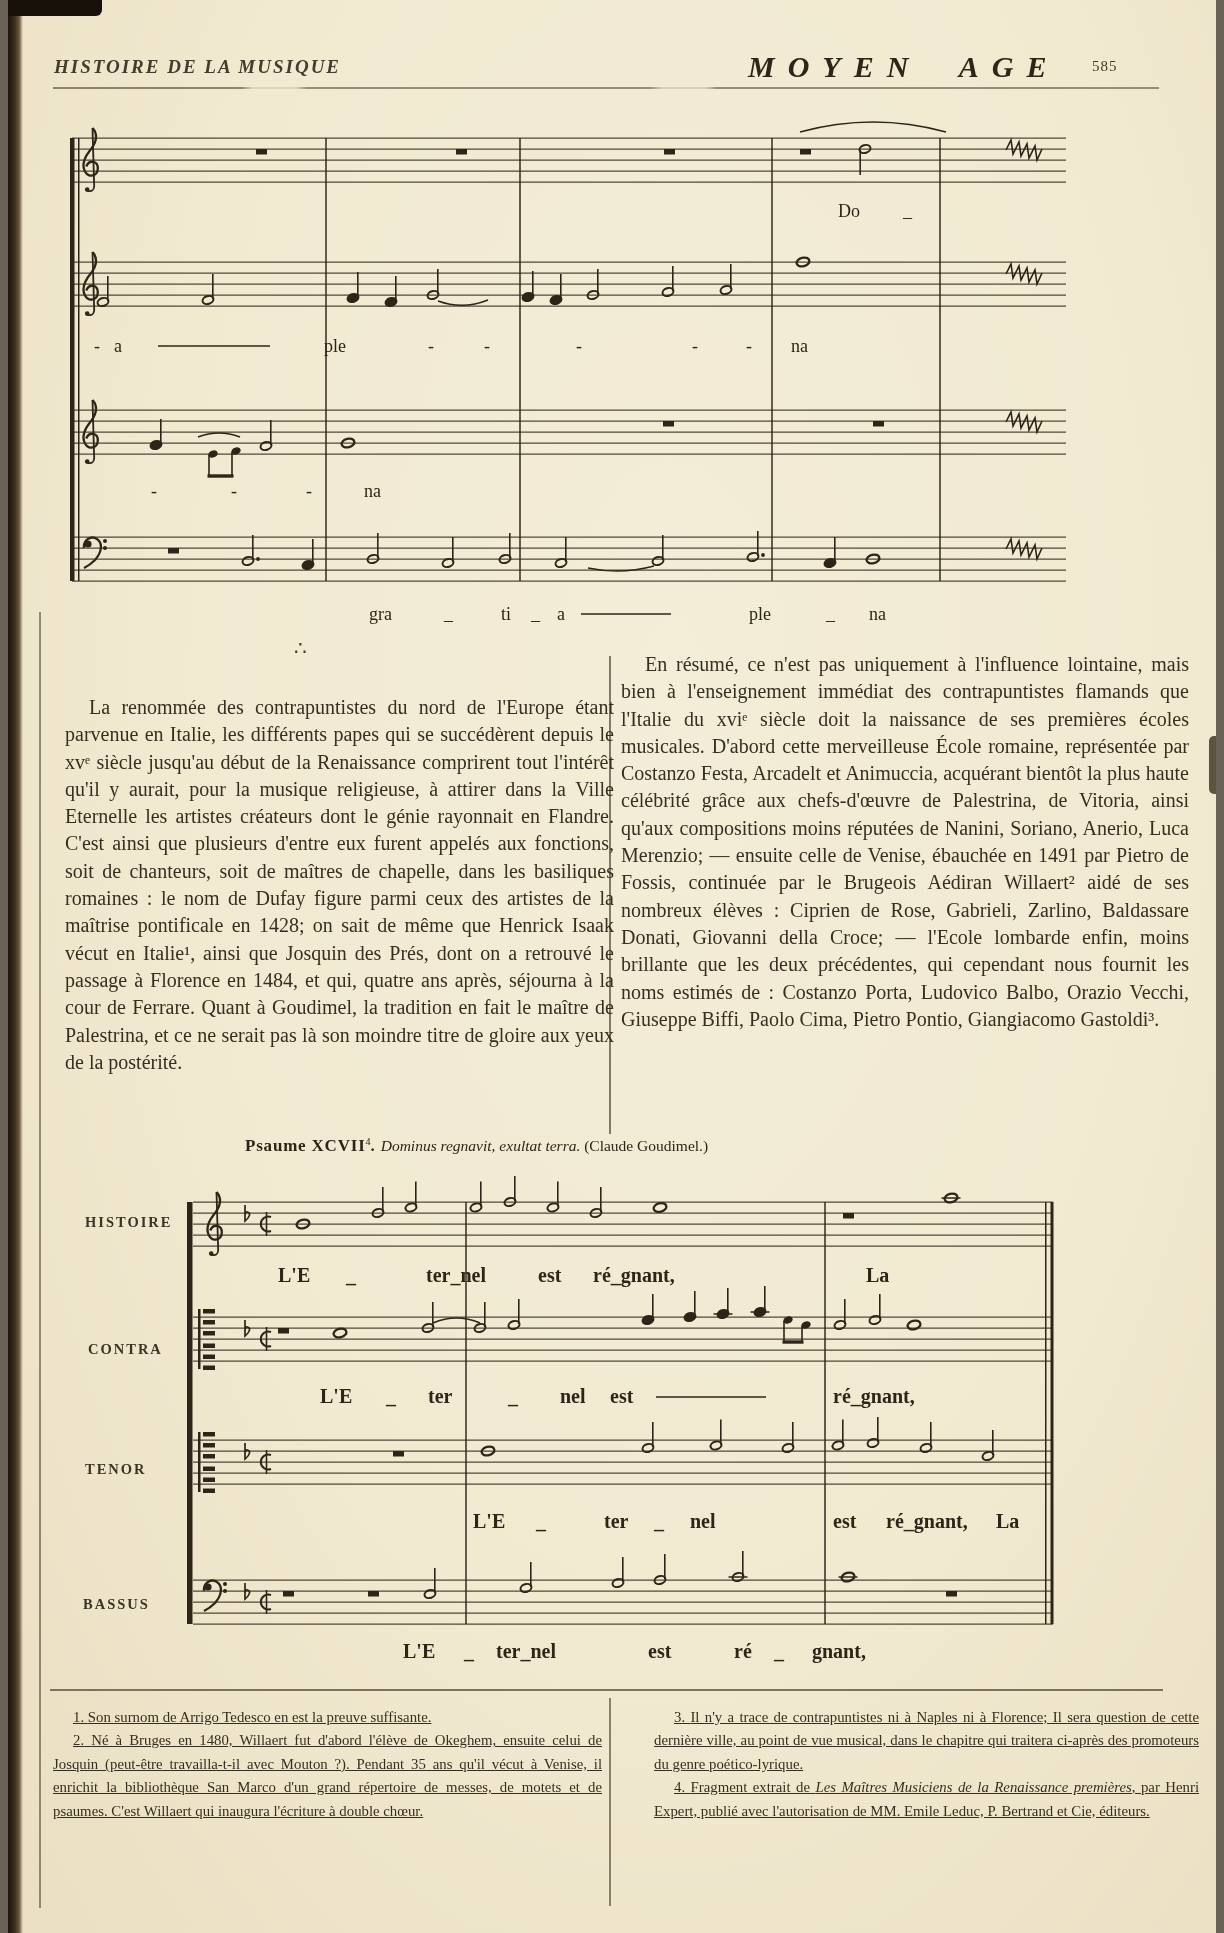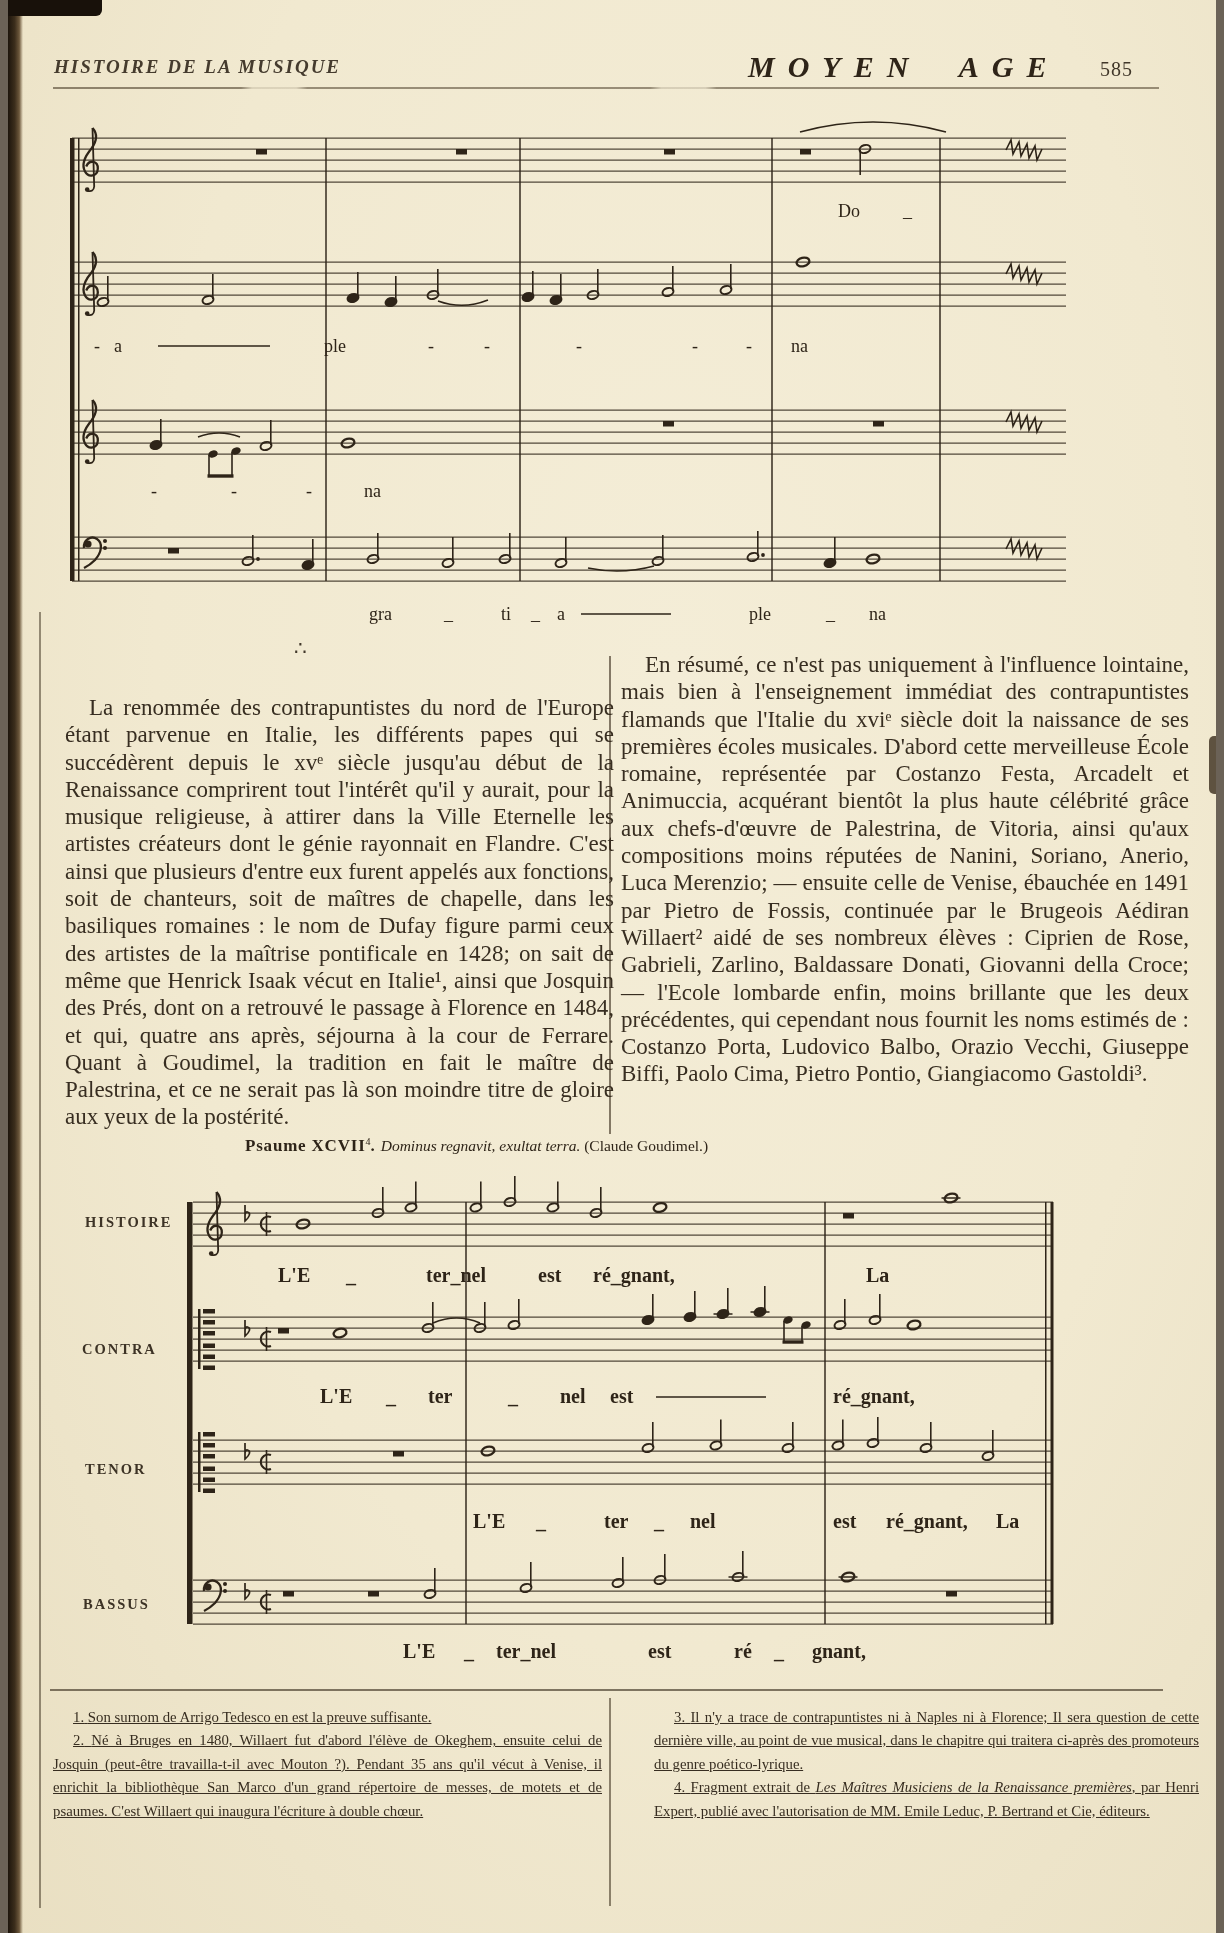--- a/index.html
+++ b/index.html
@@ -9,34 +9,34 @@
   .binding{position:absolute;left:0;top:0;width:15px;height:100%;
         background:linear-gradient(90deg,#1d150c 0%,#3c2e1c 45%,#6d583c 75%,rgba(109,88,60,0) 100%);}
   .corner-mark{position:absolute;left:0;top:0;width:94px;height:16px;background:#18110a;border-radius:0 0 6px 0;}
   .smudge-right{position:absolute;right:0;top:736px;width:7px;height:58px;background:#392c1b;opacity:.8;border-radius:5px 0 0 5px;}
   .gutter-line{position:absolute;left:31px;top:612px;width:2px;height:1296px;background:rgba(56,43,26,.5);}
 
   .running-title{position:absolute;left:46px;top:56px;font-style:italic;font-weight:bold;
         font-size:19px;letter-spacing:2px;opacity:.88;}
   .section-title{position:absolute;left:740px;top:50px;font-style:italic;font-weight:bold;
         font-size:30px;letter-spacing:13px;word-spacing:18px;}
-  .page-number{position:absolute;left:1084px;top:58px;font-size:20px;letter-spacing:1px;opacity:.9;margin-left:8px;}
+  .page-number{position:absolute;left:1084px;top:58px;font-size:15px;letter-spacing:1px;opacity:.9;}
   .header-rule{position:absolute;left:45px;top:87px;width:1106px;height:2px;
         background:linear-gradient(90deg,rgba(62,48,28,.55) 0 17%,rgba(62,48,28,.12) 18% 22%,
         rgba(62,48,28,.5) 23% 54%,rgba(62,48,28,.15) 55% 59%,rgba(62,48,28,.5) 60% 100%);}
 
   .score-wrap{position:absolute;}
   .score-wrap svg{overflow:visible;display:block;}
   #score-top-wrap{left:50px;top:120px;width:1030px;height:520px;}
   #score-bottom-wrap{left:40px;top:1185px;width:1020px;height:500px;}
 
   .asterism{position:absolute;left:286px;top:636px;font-size:20px;letter-spacing:3px;opacity:.9;}
 
   .col{position:absolute;}
-  .col p{margin:0;font-size:23px;line-height:27.3px;text-align:justify;text-indent:24px;opacity:.95;}
+  .col p{margin:0;font-size:20px;line-height:27.3px;text-align:justify;text-indent:24px;opacity:.95;}
   #col-left{left:45px;top:694px;width:549px;margin-left:12px;}
   #col-right{left:613px;top:651px;width:568px;}
   .col-divider{position:absolute;left:601px;top:656px;width:2px;height:478px;background:rgba(56,43,26,.6);}
 
   .caption{position:absolute;left:237px;top:1136px;font-size:15.5px;white-space:nowrap;text-align:right;}
   .caption .cap-title{font-weight:bold;font-size:17px;letter-spacing:.8px;}
   .caption sup{font-size:10px;}
   .caption .cap-latin{font-style:italic;}
 
   .voice-label{position:absolute;font-size:14.5px;font-weight:bold;letter-spacing:2px;opacity:.92;}
@@ -379,21 +379,21 @@
         <text x="948" y="343" fill="#2e2418" font-size="20" font-family="&quot;Liberation Serif&quot;,&quot;DejaVu Serif&quot;,serif" font-weight="600">La</text>
         <text x="355" y="473" fill="#2e2418" font-size="20" font-family="&quot;Liberation Serif&quot;,&quot;DejaVu Serif&quot;,serif" font-weight="600">L'E</text>
         <text x="416" y="473" fill="#2e2418" font-size="20" font-family="&quot;Liberation Serif&quot;,&quot;DejaVu Serif&quot;,serif" font-weight="600">_</text>
         <text x="448" y="473" fill="#2e2418" font-size="20" font-family="&quot;Liberation Serif&quot;,&quot;DejaVu Serif&quot;,serif" font-weight="600">ter_nel</text>
         <text x="600" y="473" fill="#2e2418" font-size="20" font-family="&quot;Liberation Serif&quot;,&quot;DejaVu Serif&quot;,serif" font-weight="600">est</text>
         <text x="686" y="473" fill="#2e2418" font-size="20" font-family="&quot;Liberation Serif&quot;,&quot;DejaVu Serif&quot;,serif" font-weight="600">ré</text>
         <text x="726" y="473" fill="#2e2418" font-size="20" font-family="&quot;Liberation Serif&quot;,&quot;DejaVu Serif&quot;,serif" font-weight="600">_</text>
         <text x="764" y="473" fill="#2e2418" font-size="20" font-family="&quot;Liberation Serif&quot;,&quot;DejaVu Serif&quot;,serif" font-weight="600">gnant,</text>
       </svg>
     <div class="voice-label" style="left:37px;top:29px">HISTOIRE</div>
-    <div class="voice-label" style="left:34px;top:156px">CONTRA</div>
+    <div class="voice-label" style="left:40px;top:156px">CONTRA</div>
     <div class="voice-label" style="left:37px;top:276px">TENOR</div>
     <div class="voice-label" style="left:35px;top:411px">BASSUS</div>
   </div>
 
   <div class="fn-rule"></div>
   <div class="fn-divider"></div>
 
   <div class="fn-col" id="fn-left">
     <p><span>1.</span> <span>Son surnom de Arrigo Tedesco en est la preuve suffisante.</span></p>
     <p><span>2.</span> <span>Né à Bruges en 1480, Willaert fut d'abord l'élève de Okeghem, ensuite celui de Josquin (peut-être travailla-t-il avec Mouton ?). Pendant 35 ans qu'il vécut à Venise, il enrichit la bibliothèque San Marco d'un grand répertoire de messes, de motets et de psaumes. C'est Willaert qui inaugura l'écriture à double chœur.</span></p>

